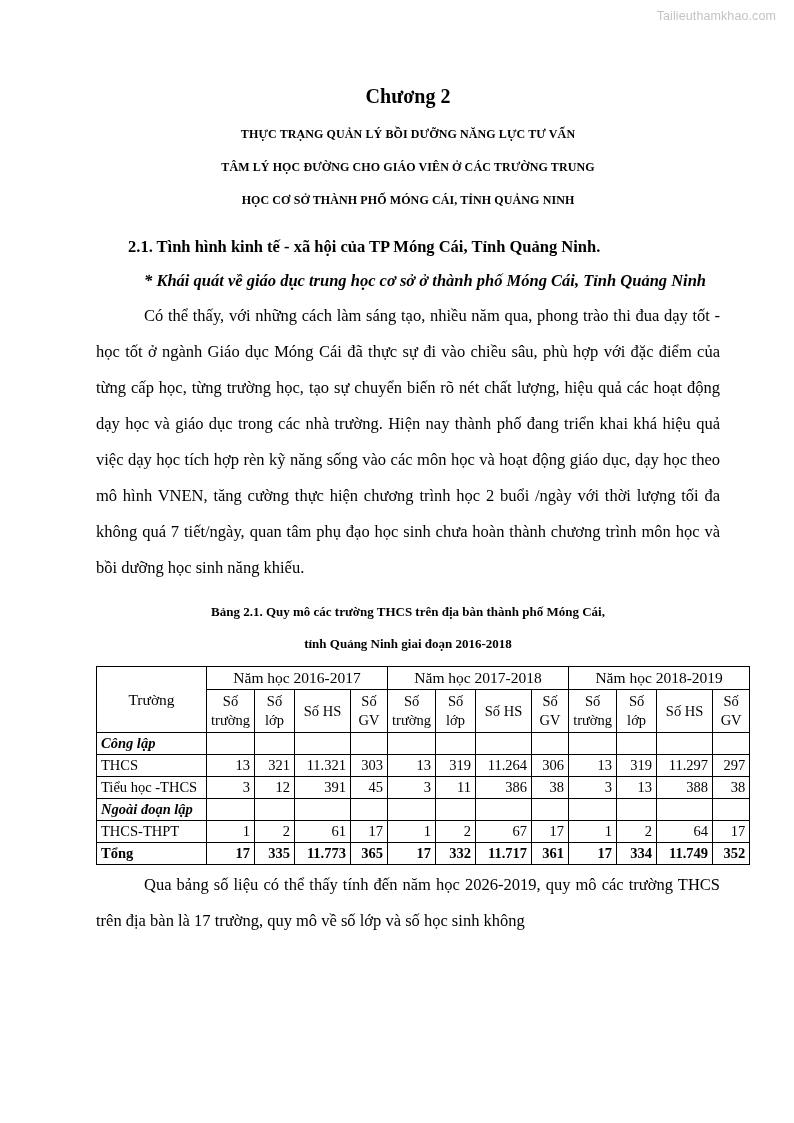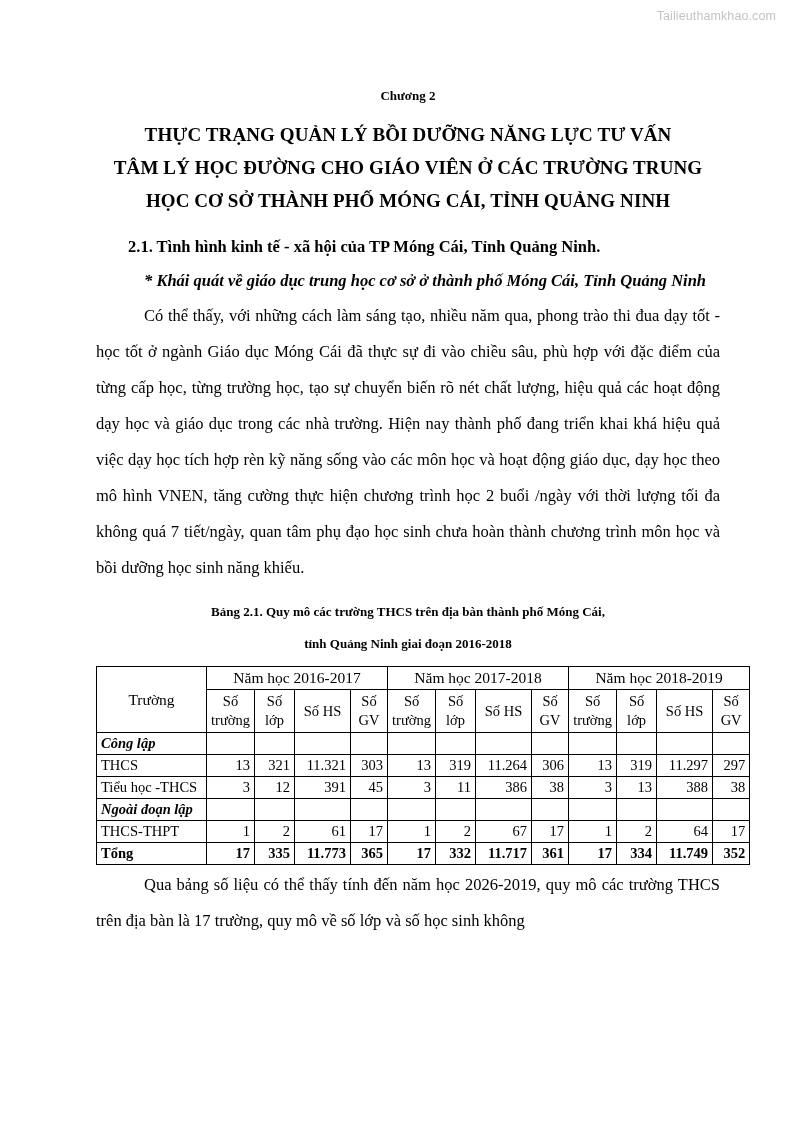--- a/index.html
+++ b/index.html
@@ -32,28 +32,28 @@
   }
   .content {
     position: absolute;
     left: 96px;
     top: 84px;
     width: 624px;
   }
   .chapter-label {
     text-align: center;
     font-weight: bold;
-    font-size: 13px;
+    font-size: 20px;
     line-height: 24px;
     margin: 0 0 9px 0;
   }
   .doc-title {
     text-align: center;
     font-weight: bold;
-    font-size: 19px;
+    font-size: 12px;
     line-height: 33px;
     margin: 10px;
     letter-spacing: 0.1px;
   }
   .doc-title .tline { display: block; }
   .section-heading {
     font-weight: bold;
     font-size: 16.5px;
     line-height: 33px;
     margin: 13px 0 0 0;

